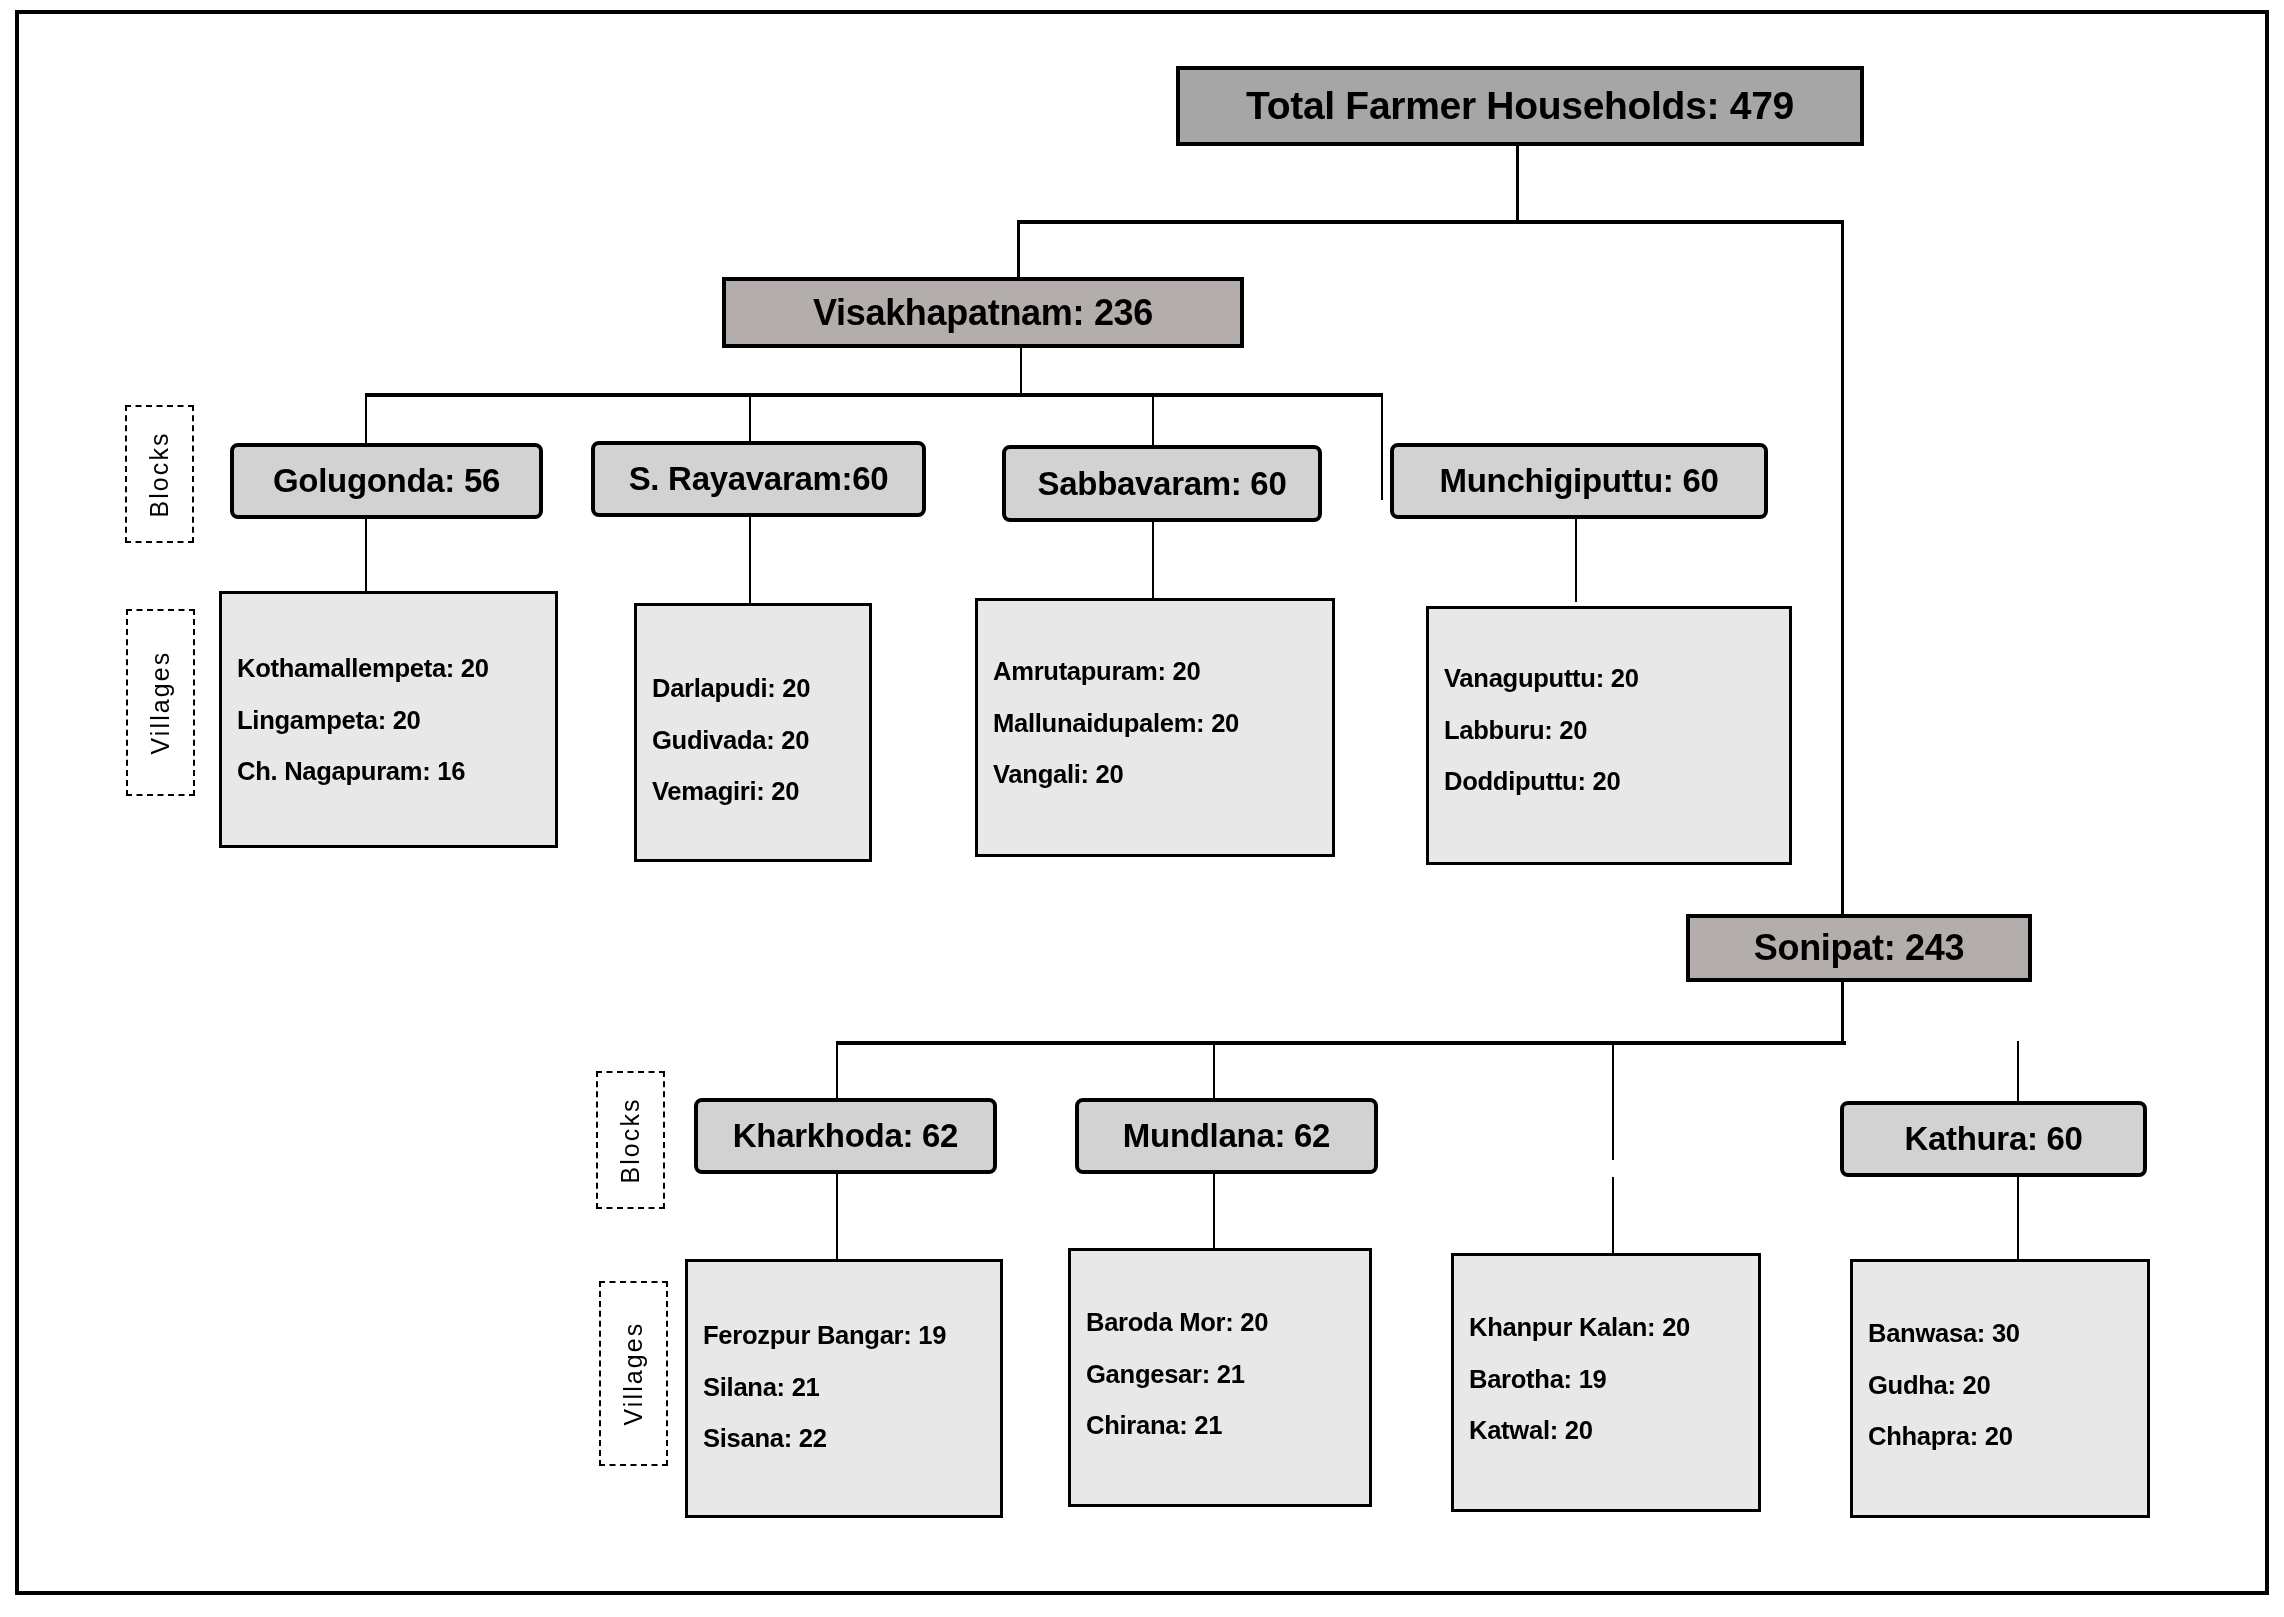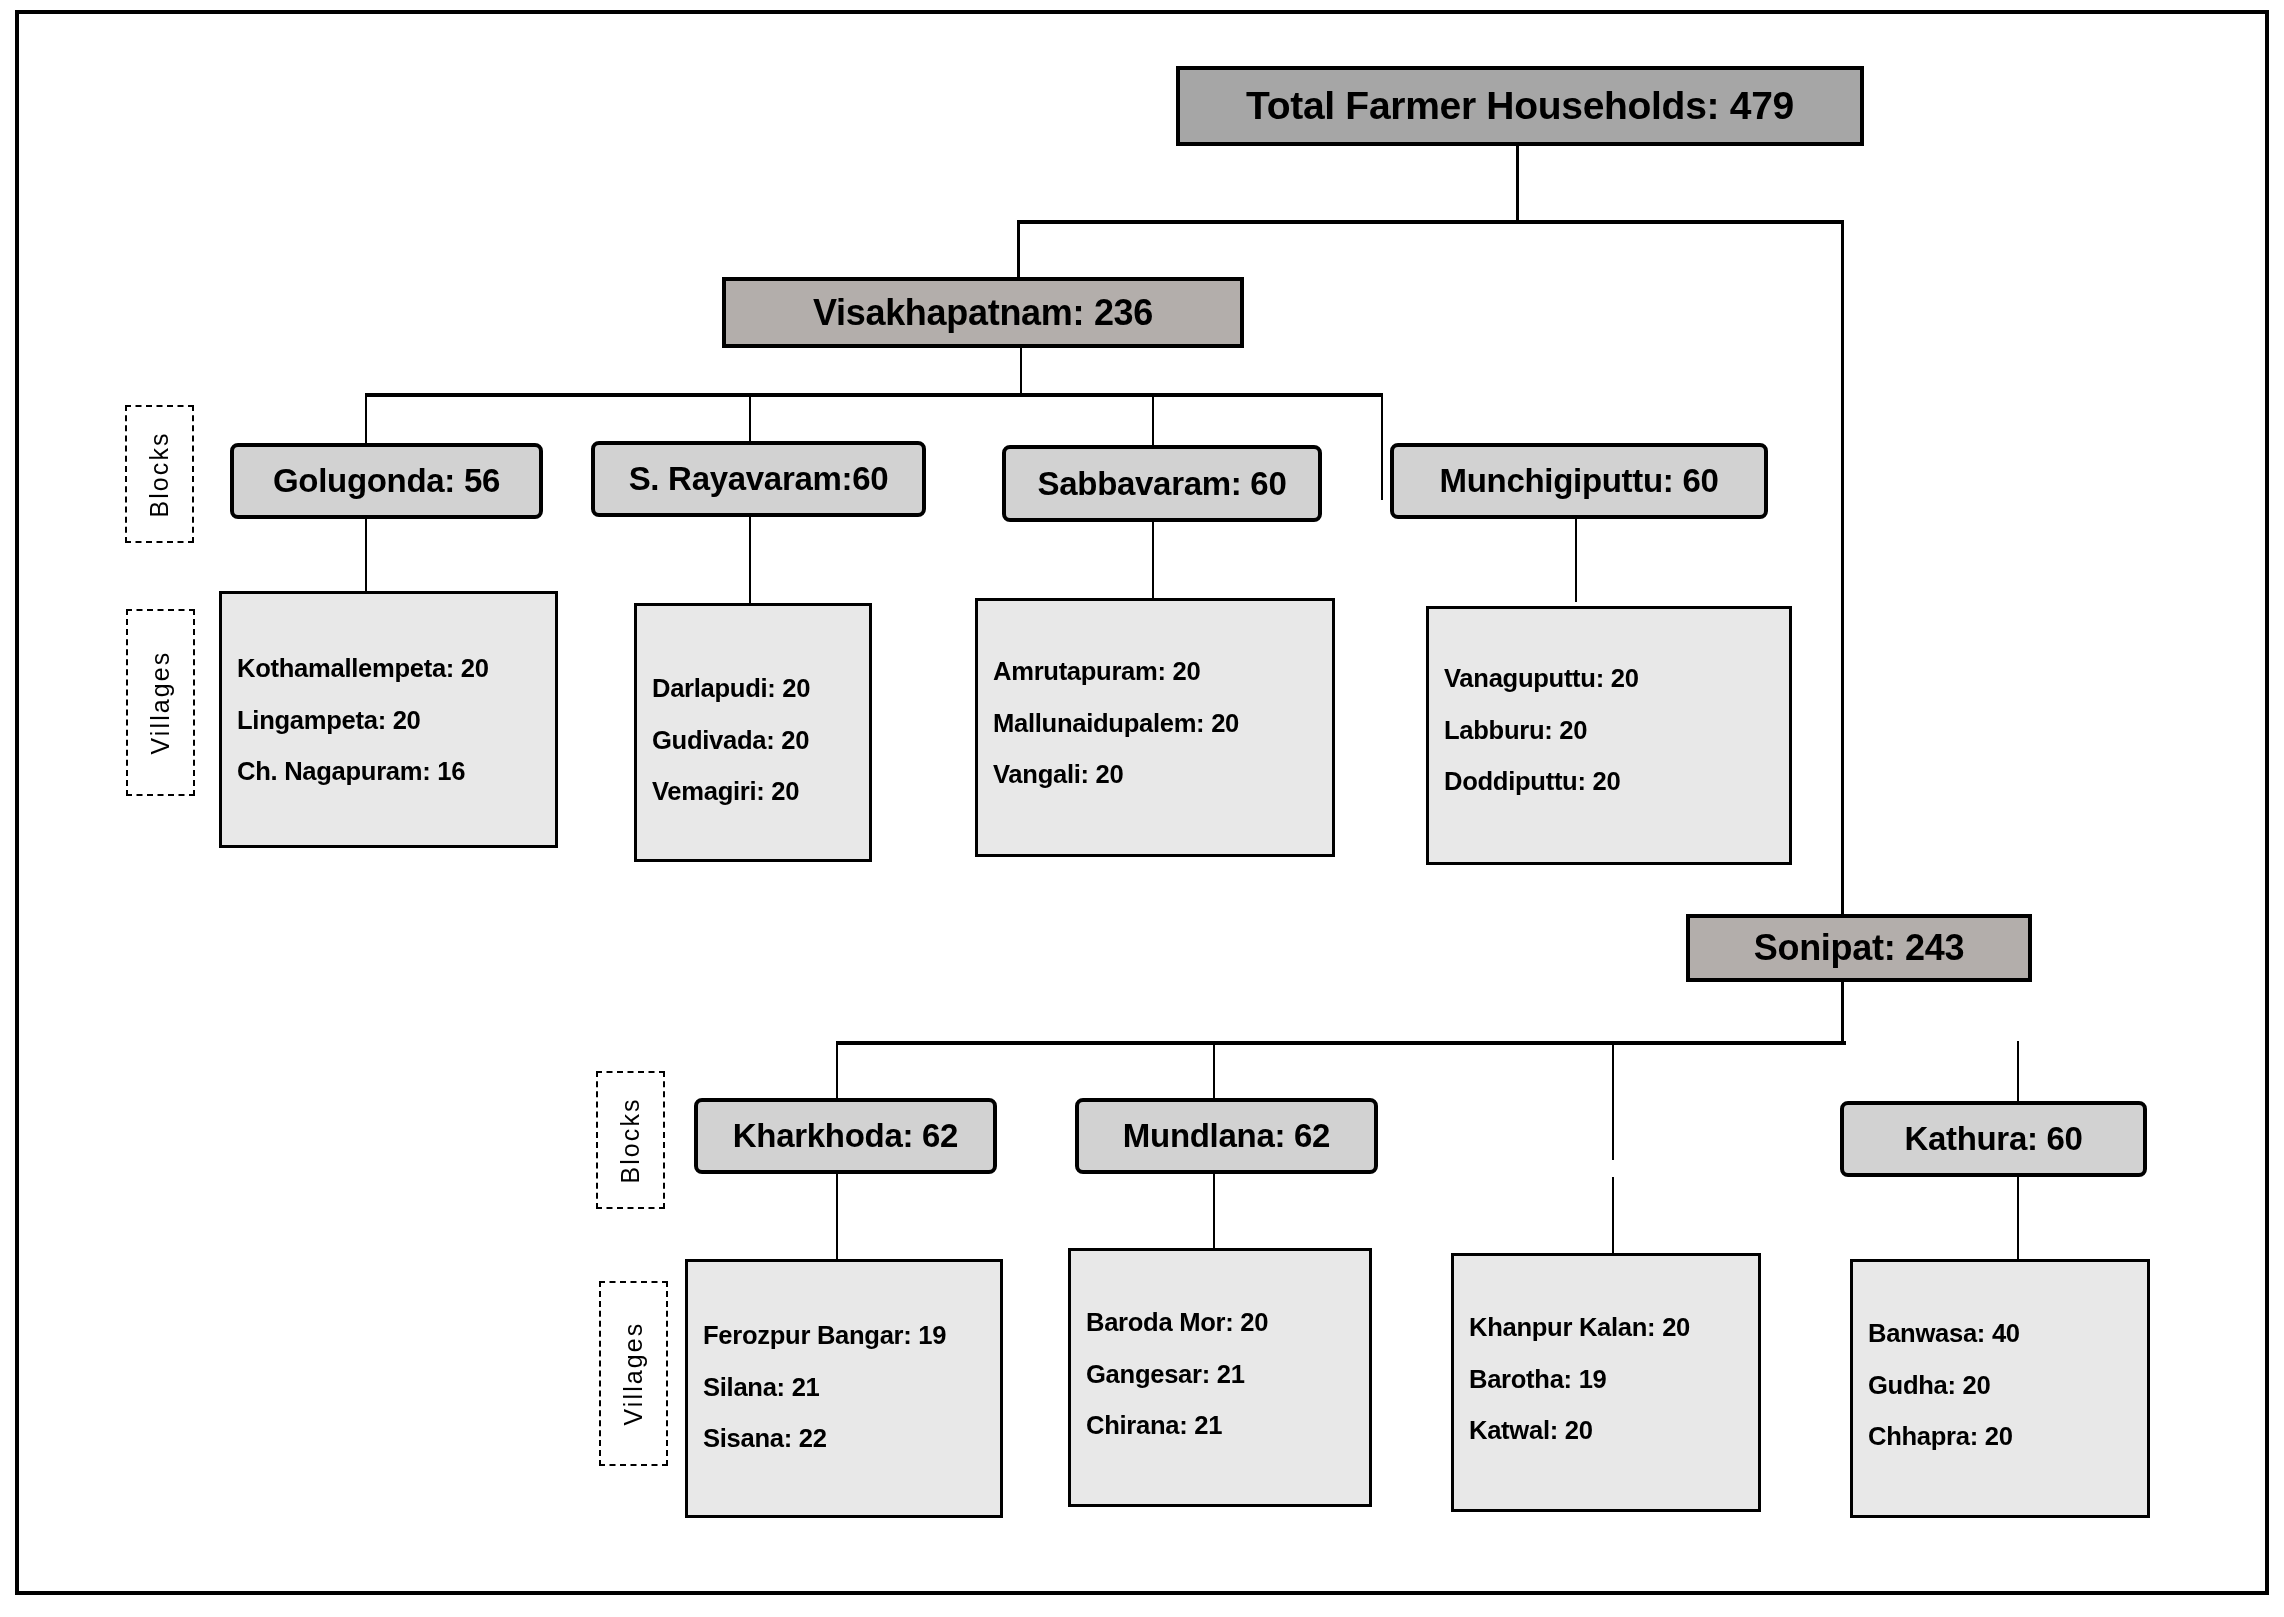--- a/index.html
+++ b/index.html
@@ -247,21 +247,21 @@
   <div class="node village" style="left:1451px; top:1253px; width:310px; height:259px;">
     <div class="village-list" style="top:59px;">
       <div class="vrow">Khanpur Kalan: 20</div>
       <div class="vrow">Barotha: 19</div>
       <div class="vrow">Katwal: 20</div>
     </div>
   </div>
 
   <div class="node village" style="left:1850px; top:1259px; width:300px; height:259px;">
     <div class="village-list" style="top:59px;">
-      <div class="vrow">Banwasa: 40</div>
+      <div class="vrow">Banwasa: 30</div>
       <div class="vrow">Gudha: 20</div>
       <div class="vrow">Chhapra: 20</div>
     </div>
   </div>
 
   <div class="side-label" style="left:596px; top:1071px; width:69px; height:138px;">
     <span>Blocks</span>
   </div>
   <div class="side-label" style="left:599px; top:1281px; width:69px; height:185px;">
     <span>Villages</span>

